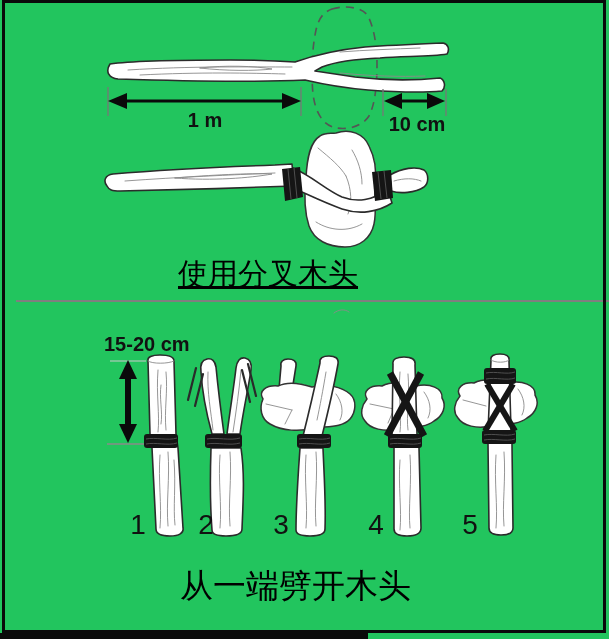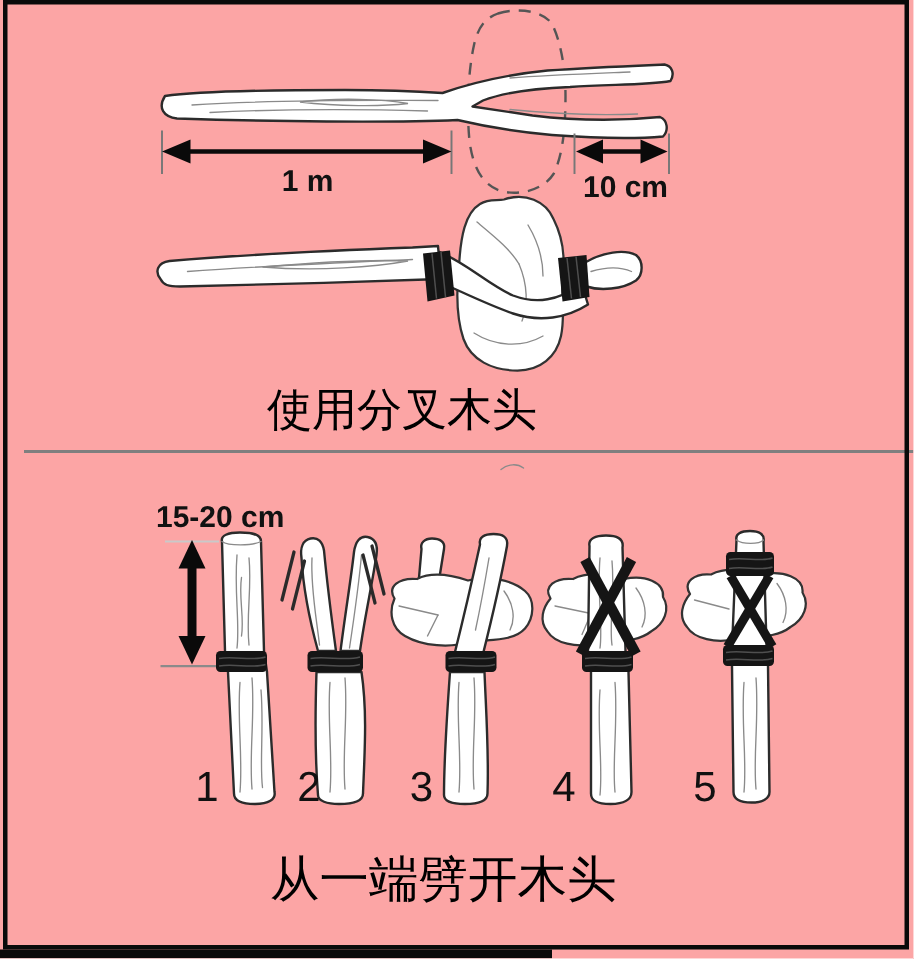--- a/index.html
+++ b/index.html
@@ -1,25 +1,25 @@
 <!DOCTYPE html>
 <html><head>
 <meta charset="utf-8">
 <style>
   html,body{margin:0;padding:0;background:#fff;}
   body{font-family:"Liberation Sans",sans-serif;}
-  #page{position:relative;width:609px;height:639px;background:#fca5a5;overflow:hidden;}
+  #page{position:relative;width:609px;height:639px;background:#22c55e;overflow:hidden;}
   .frame{position:absolute;left:2px;top:0;width:604px;height:633px;border:3px solid #0a0a0a;box-sizing:border-box;pointer-events:none;}
   .frame-bottom-bar{position:absolute;left:0;top:633px;width:368px;height:6px;background:#0a0a0a;}
   .divider{position:absolute;left:16px;top:300px;width:593px;height:2px;background:#7f7f7f;}
   .fig-svg{position:absolute;left:0;}
   #fig-top{top:0;}
   #fig-bottom{top:300px;}
   .caption{position:absolute;color:#000;white-space:nowrap;}
-  #caption-1{left:178px;top:258px;font-size:30px;line-height:32px;}
+  #caption-1{left:178px;top:258px;font-size:30px;line-height:32px;text-decoration:underline;}
   #caption-2{left:180px;top:572px;font-size:33px;line-height:28px;}
   svg text{font-family:"Liberation Sans",sans-serif;fill:#111;}
   .dim-label{font-size:20px;font-weight:bold;}
   .step-num{font-size:28px;font-weight:400;}
   .wood{fill:#ffffff;stroke:#2b2b2b;stroke-width:1.6;stroke-linejoin:round;}
   .grain{fill:none;stroke:#8a8a8a;stroke-width:0.9;stroke-linecap:round;}
   .stone{fill:#ffffff;stroke:#333;stroke-width:1.5;stroke-linejoin:round;}
   .facet{fill:none;stroke:#8a8a8a;stroke-width:0.9;stroke-linecap:round;}
   .lash{fill:#151515;stroke:none;}
   .lash-ridge{fill:none;stroke:#4f4f4f;stroke-width:1;}

